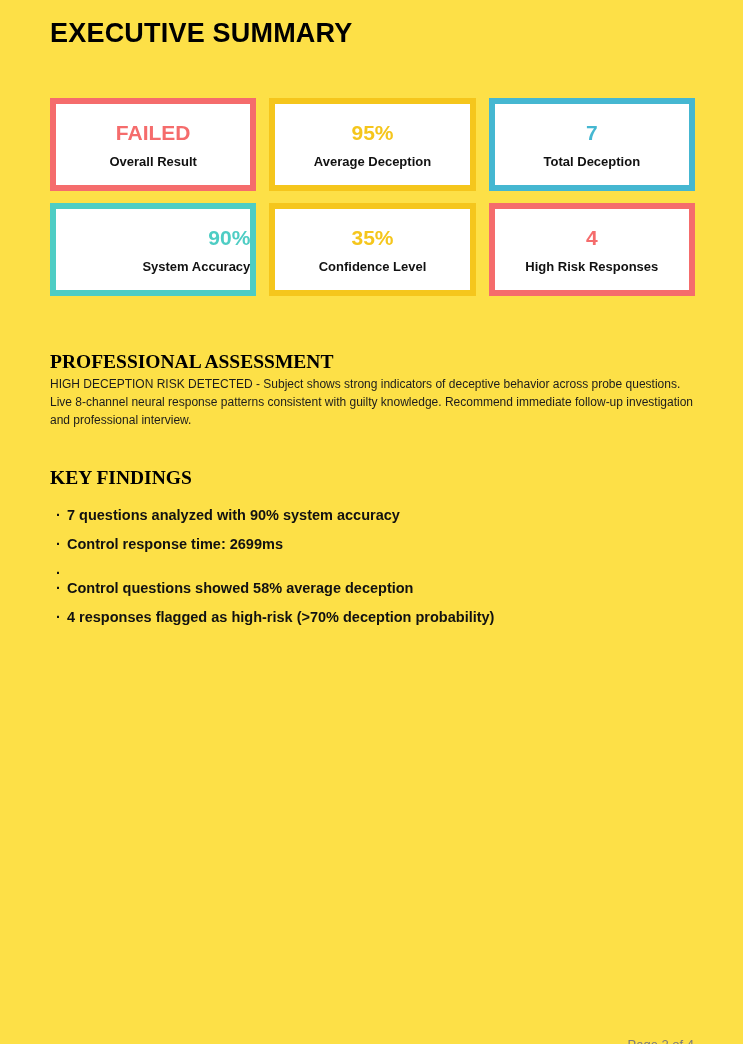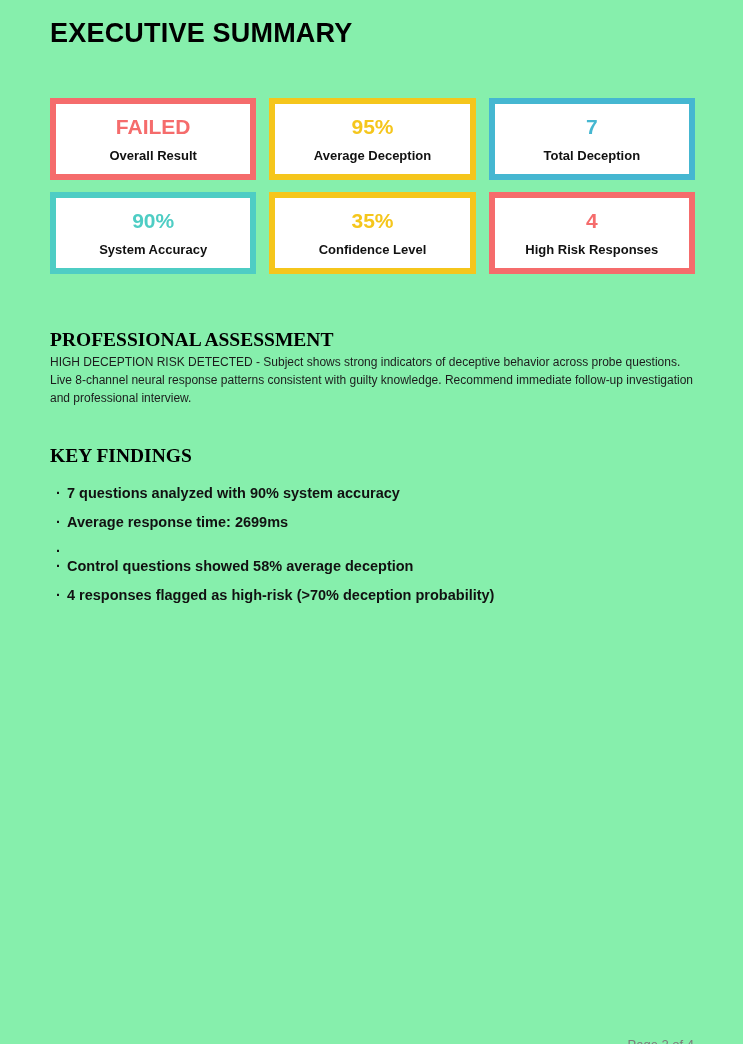--- a/index.html
+++ b/index.html
@@ -7,38 +7,38 @@
   body {
     width: 743px; height: 1044px;
     font-family: "Liberation Sans", sans-serif;
     color: #111111;
     position: relative;
     overflow: hidden;
   }
   .page {
     position: relative;
     width: 743px; height: 1044px;
-    background: #86efac;
+    background: #fde047;
     padding: 18px 48px 0 50px;
   }
   .doc-title {
     font-size: 27px;
     font-weight: bold;
     color: #000000;
     letter-spacing: 0.2px;
   }
   .cards-grid {
     margin-top: 49px;
     display: grid;
     grid-template-columns: repeat(3, 1fr);
     column-gap: 13px;
     row-gap: 12px;
   }
   .stat-card {
-    height: 82px;
+    height: 93px;
     background: #ffffff;
     border: 6px solid #cccccc; 
     display: flex;
     flex-direction: column;
     align-items: center;
     justify-content: center;
     gap: 12px;
     text-align: center;
   }
   .card-value {
@@ -111,21 +111,21 @@
       <div class="card-label">Overall Result</div>
     </div>
     <div class="stat-card" style="border-color: rgb(245, 198, 28);">
       <div class="card-value" style="color: rgb(245, 198, 28);">95%</div>
       <div class="card-label">Average Deception</div>
     </div>
     <div class="stat-card" style="border-color: rgb(69, 183, 209);">
       <div class="card-value" style="color: rgb(69, 183, 209);">7</div>
       <div class="card-label">Total Deception</div>
     </div>
-    <div class="stat-card" style="border-color: rgb(78, 205, 196);">
+    <div class="stat-card" style="border-color: rgb(78, 205, 196); align-items: flex-end;">
       <div class="card-value" style="color: rgb(78, 205, 196);">90%</div>
       <div class="card-label">System Accuracy</div>
     </div>
     <div class="stat-card" style="border-color: rgb(245, 198, 28);">
       <div class="card-value" style="color: rgb(245, 198, 28);">35%</div>
       <div class="card-label">Confidence Level</div>
     </div>
     <div class="stat-card" style="border-color: rgb(245, 108, 108);">
       <div class="card-value" style="color: rgb(245, 108, 108);">4</div>
       <div class="card-label">High Risk Responses</div>
@@ -136,21 +136,21 @@
   <p class="assessment-body">HIGH DECEPTION RISK DETECTED - Subject shows strong indicators of deceptive behavior across probe questions. Live 8-channel neural response patterns consistent with guilty knowledge. Recommend immediate follow-up investigation and professional interview.</p>
 
   <h2 class="section-heading findings-heading">KEY FINDINGS</h2>
   <ul class="findings-list">
     <li>
       <span class="bullet-dot">·</span>
       <span>7 questions analyzed with 90% system accuracy</span>
     </li>
     <li>
       <span class="bullet-dot">·</span>
-      <span>Average response time: 2699ms</span>
+      <span>Control response time: 2699ms</span>
     </li>
     <li>
       <span class="bullet-dot">·</span>
     </li>
     <li>
       <span class="bullet-dot">·</span>
       <span>Control questions showed 58% average deception</span>
     </li>
     <li>
       <span class="bullet-dot">·</span>

